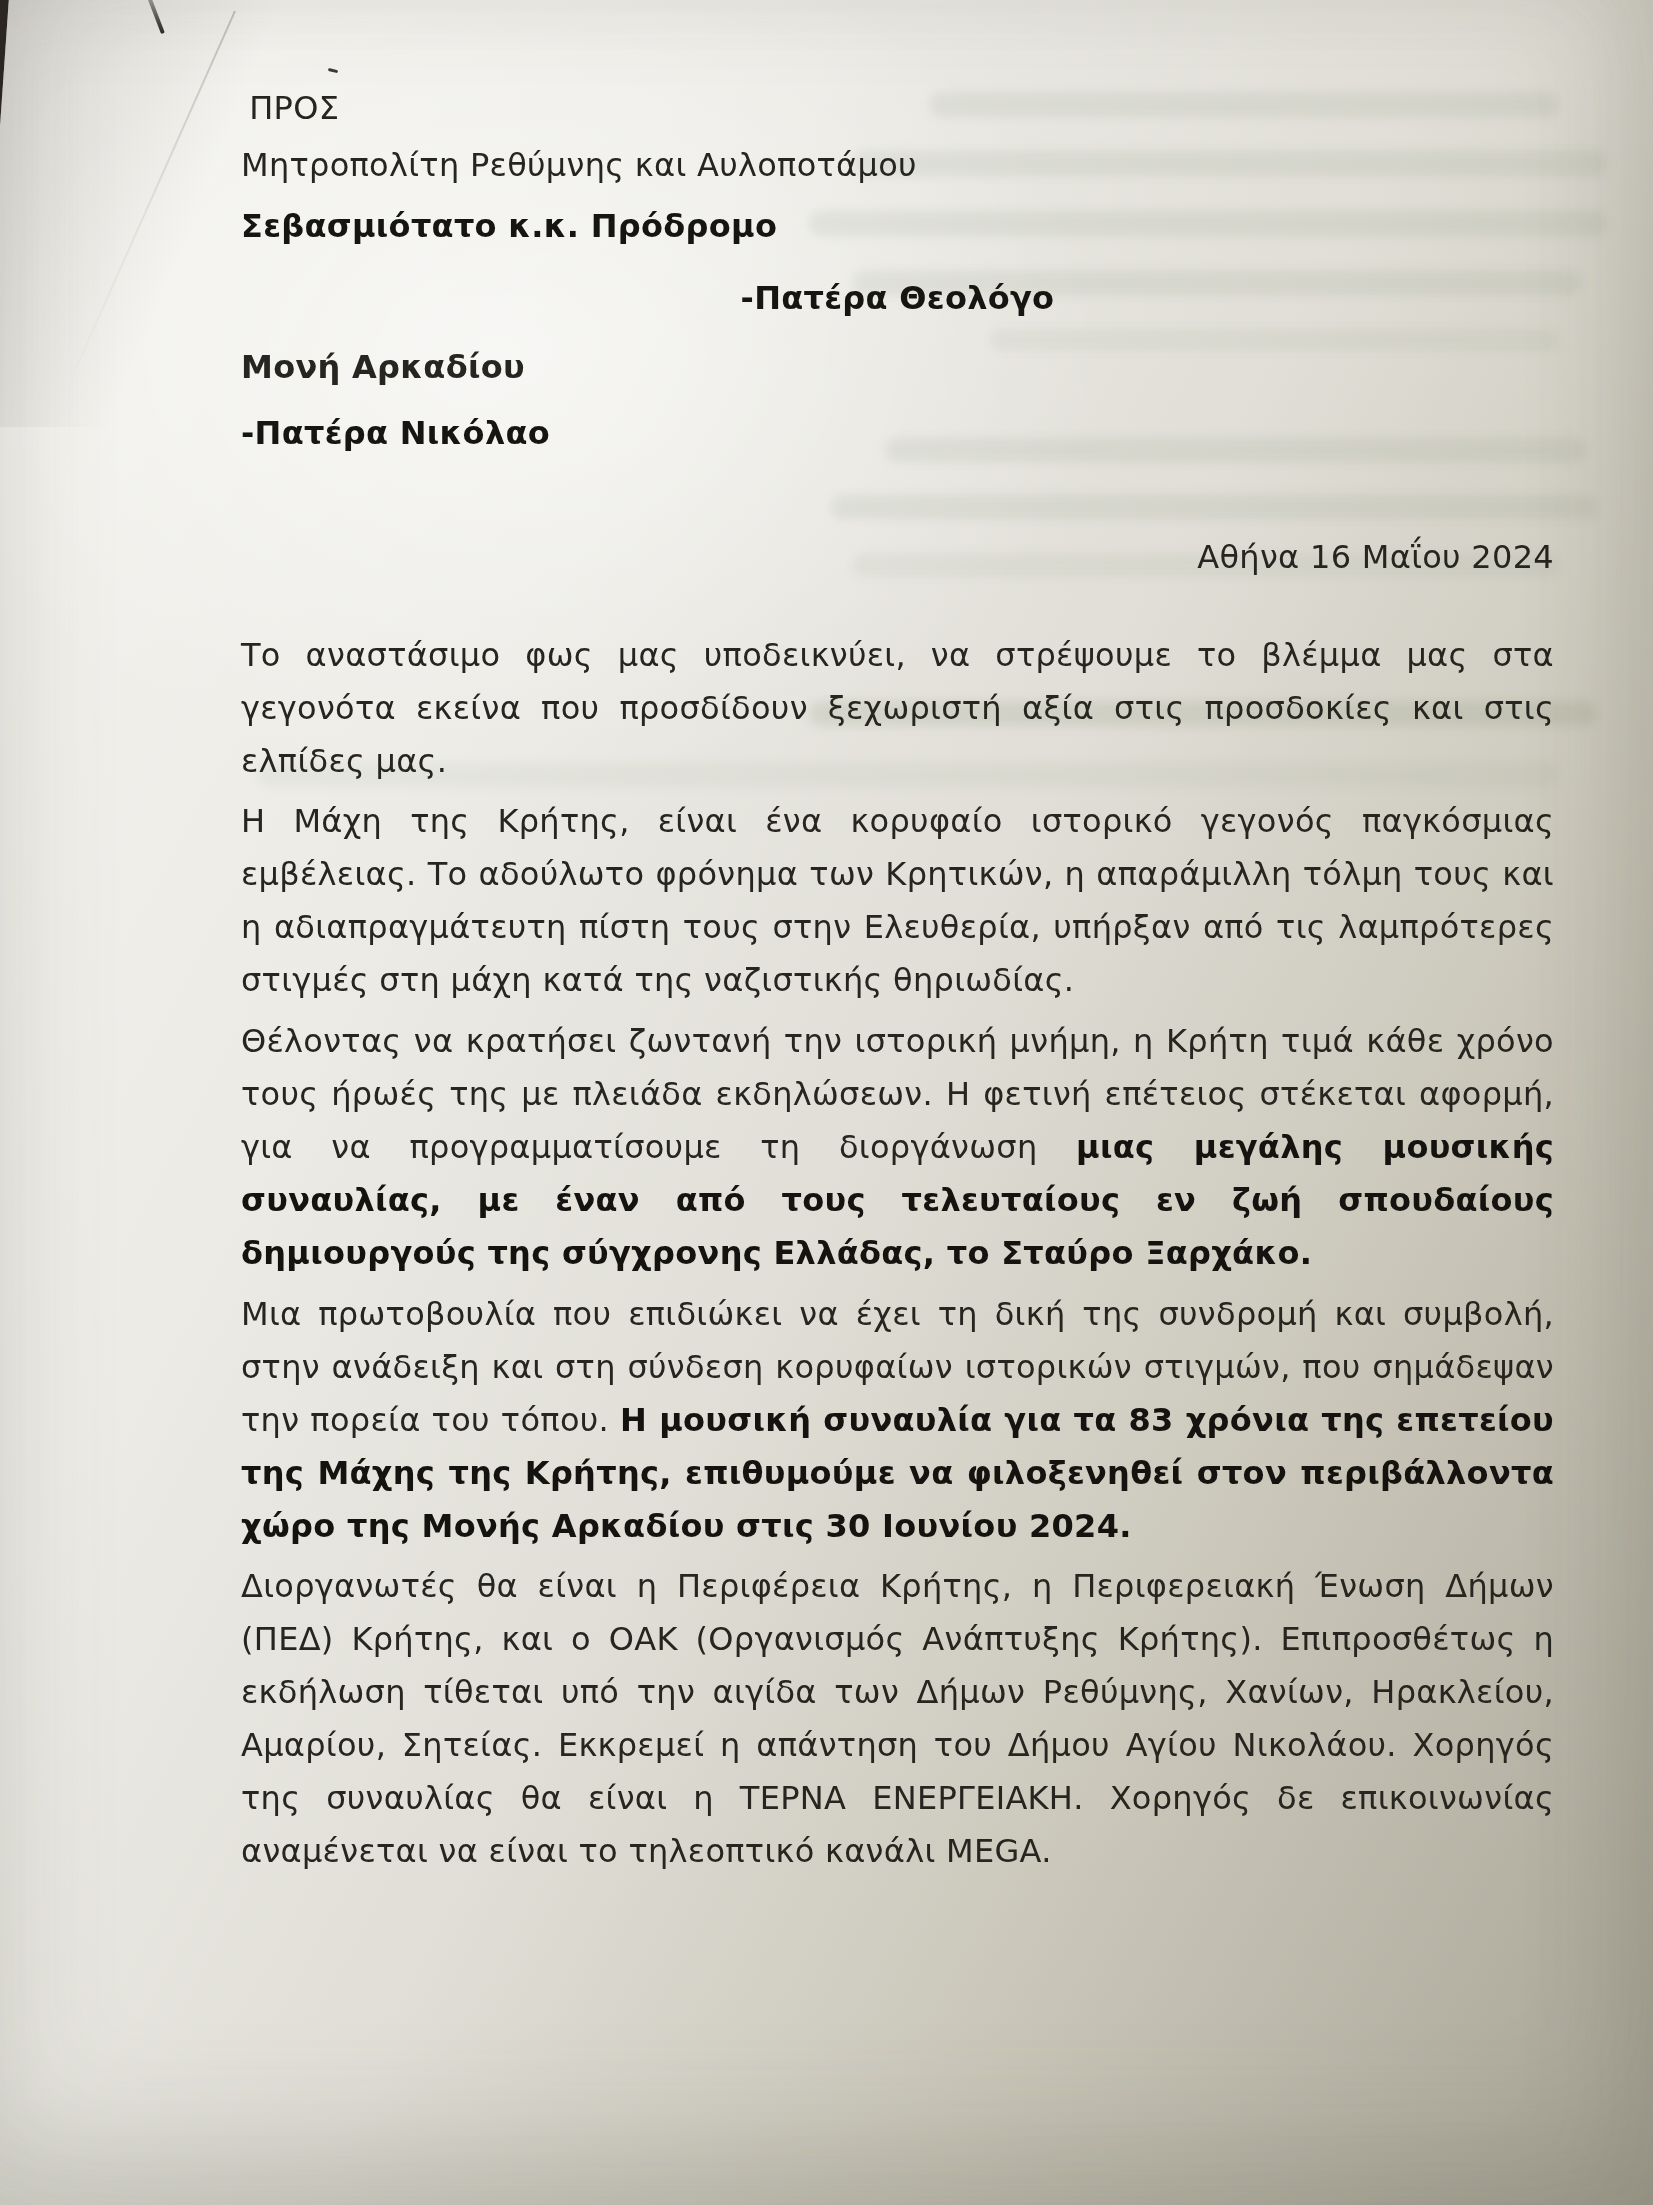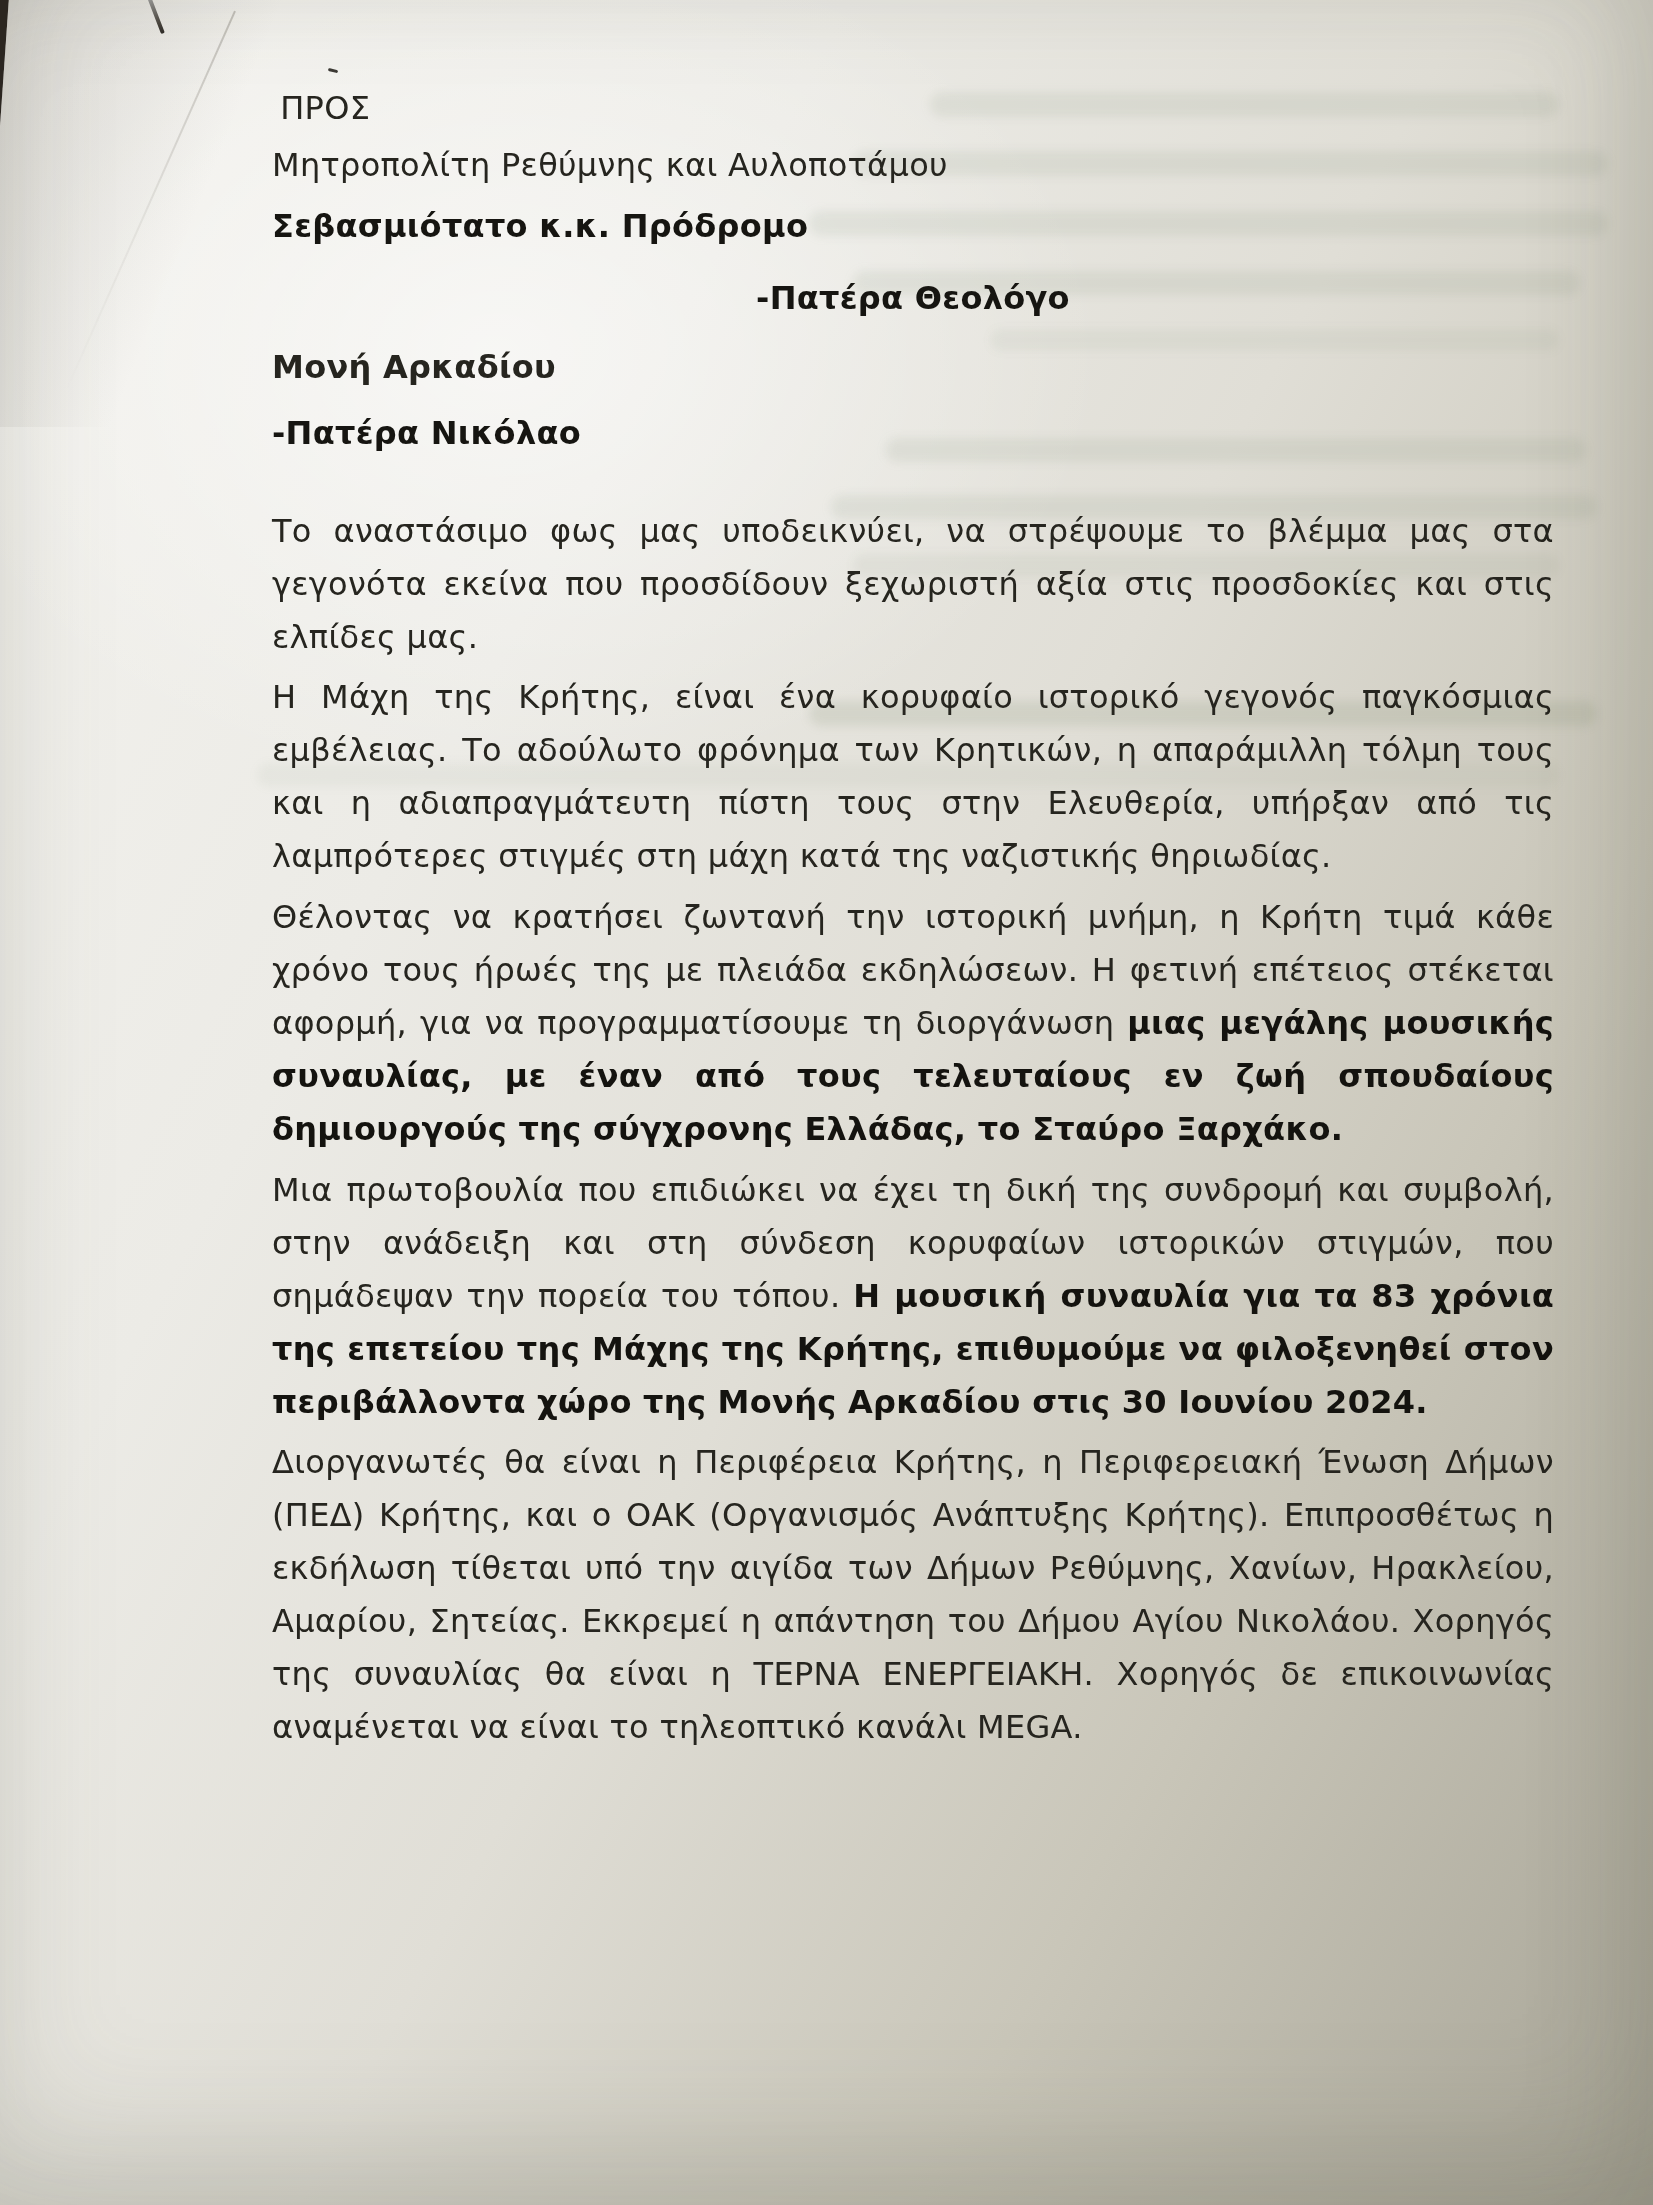--- a/index.html
+++ b/index.html
@@ -62,21 +62,20 @@
   }
   
   .content {
     position: absolute; inset: 0;
     padding: 82px 100px 0 241px;
     box-sizing: border-box;
     color: #26251f;
     font-size: 32px;
     line-height: 53px;
     letter-spacing: 0.3px;
-    margin-left: 31px;
   }
   .hline { white-space: nowrap; }
   .to-label { text-indent: 8.2px; }
   .recipient-line { margin-top: 4.4px; }
   .recipient-honorific { margin-top: 7.7px; font-weight: bold; color: #161511; }
   .cc-label { margin-top: 85px; letter-spacing: 1.1px; }
   .cc-name-1 { margin-top: 18.6px; font-weight: bold; color: #161511; text-align: center; }
   .cc-detail { margin-top: 16px; font-weight: bold; }
   .cc-name-2 { margin-top: 13px; font-weight: bold; color: #161511; }
   .dateline { margin-top: 71px; text-align: right; }
@@ -110,20 +109,21 @@
 
     <div class="content">
       <div class="hline to-label">ΠΡΟΣ</div>
       <div class="hline recipient-line">Μητροπολίτη Ρεθύμνης και Αυλοποτάμου</div>
       <div class="hline recipient-honorific">Σεβασμιότατο κ.κ. Πρόδρομο</div>
 
       <div class="hline cc-name-1">-Πατέρα Θεολόγο</div>
       <div class="hline cc-detail">Μονή Αρκαδίου</div>
       <div class="hline cc-name-2">-Πατέρα Νικόλαο</div>
 
+      <div class="hline dateline">Αθήνα 16 Μαΐου 2024</div>
 
 
       <div class="para first"><span>Το αναστάσιμο φως μας υποδεικνύει, να στρέψουμε το βλέμμα μας στα γεγονότα εκείνα που προσδίδουν ξεχωριστή αξία στις προσδοκίες και στις ελπίδες μας.</span></div>
       <div class="para"><span>Η Μάχη της Κρήτης, είναι ένα κορυφαίο ιστορικό γεγονός παγκόσμιας εμβέλειας. Το αδούλωτο φρόνημα των Κρητικών, η απαράμιλλη τόλμη τους και η αδιαπραγμάτευτη πίστη τους στην Ελευθερία, υπήρξαν από τις λαμπρότερες στιγμές στη μάχη κατά της ναζιστικής θηριωδίας.</span></div>
       <div class="para"><span>Θέλοντας να κρατήσει ζωντανή την ιστορική μνήμη, η Κρήτη τιμά κάθε χρόνο τους ήρωές της με πλειάδα εκδηλώσεων. Η φετινή επέτειος στέκεται αφορμή, για να προγραμματίσουμε τη διοργάνωση </span><span class="run-bold">μιας μεγάλης μουσικής συναυλίας, με έναν από τους τελευταίους εν ζωή σπουδαίους δημιουργούς της σύγχρονης Ελλάδας, το Σταύρο Ξαρχάκο.</span></div>
       <div class="para"><span>Μια πρωτοβουλία που επιδιώκει να έχει τη δική της συνδρομή και συμβολή, στην ανάδειξη και στη σύνδεση κορυφαίων ιστορικών στιγμών, που σημάδεψαν την πορεία του τόπου. </span><span class="run-bold">Η μουσική συναυλία για τα 83 χρόνια της επετείου της Μάχης της Κρήτης, επιθυμούμε να φιλοξενηθεί στον περιβάλλοντα χώρο της Μονής Αρκαδίου στις 30 Ιουνίου 2024.</span></div>
       <div class="para"><span>Διοργανωτές θα είναι  η Περιφέρεια Κρήτης, η Περιφερειακή Ένωση Δήμων (ΠΕΔ) Κρήτης, και ο ΟΑΚ (Οργανισμός Ανάπτυξης Κρήτης). Επιπροσθέτως η εκδήλωση τίθεται υπό την αιγίδα των Δήμων Ρεθύμνης, Χανίων, Ηρακλείου, Αμαρίου, Σητείας.  Εκκρεμεί η απάντηση του Δήμου Αγίου Νικολάου. Χορηγός της συναυλίας θα είναι η ΤΕΡΝΑ ΕΝΕΡΓΕΙΑΚΗ. Χορηγός δε επικοινωνίας αναμένεται να είναι το τηλεοπτικό κανάλι MEGA.</span></div>
     </div>
 
     <div class="vignette"></div>

